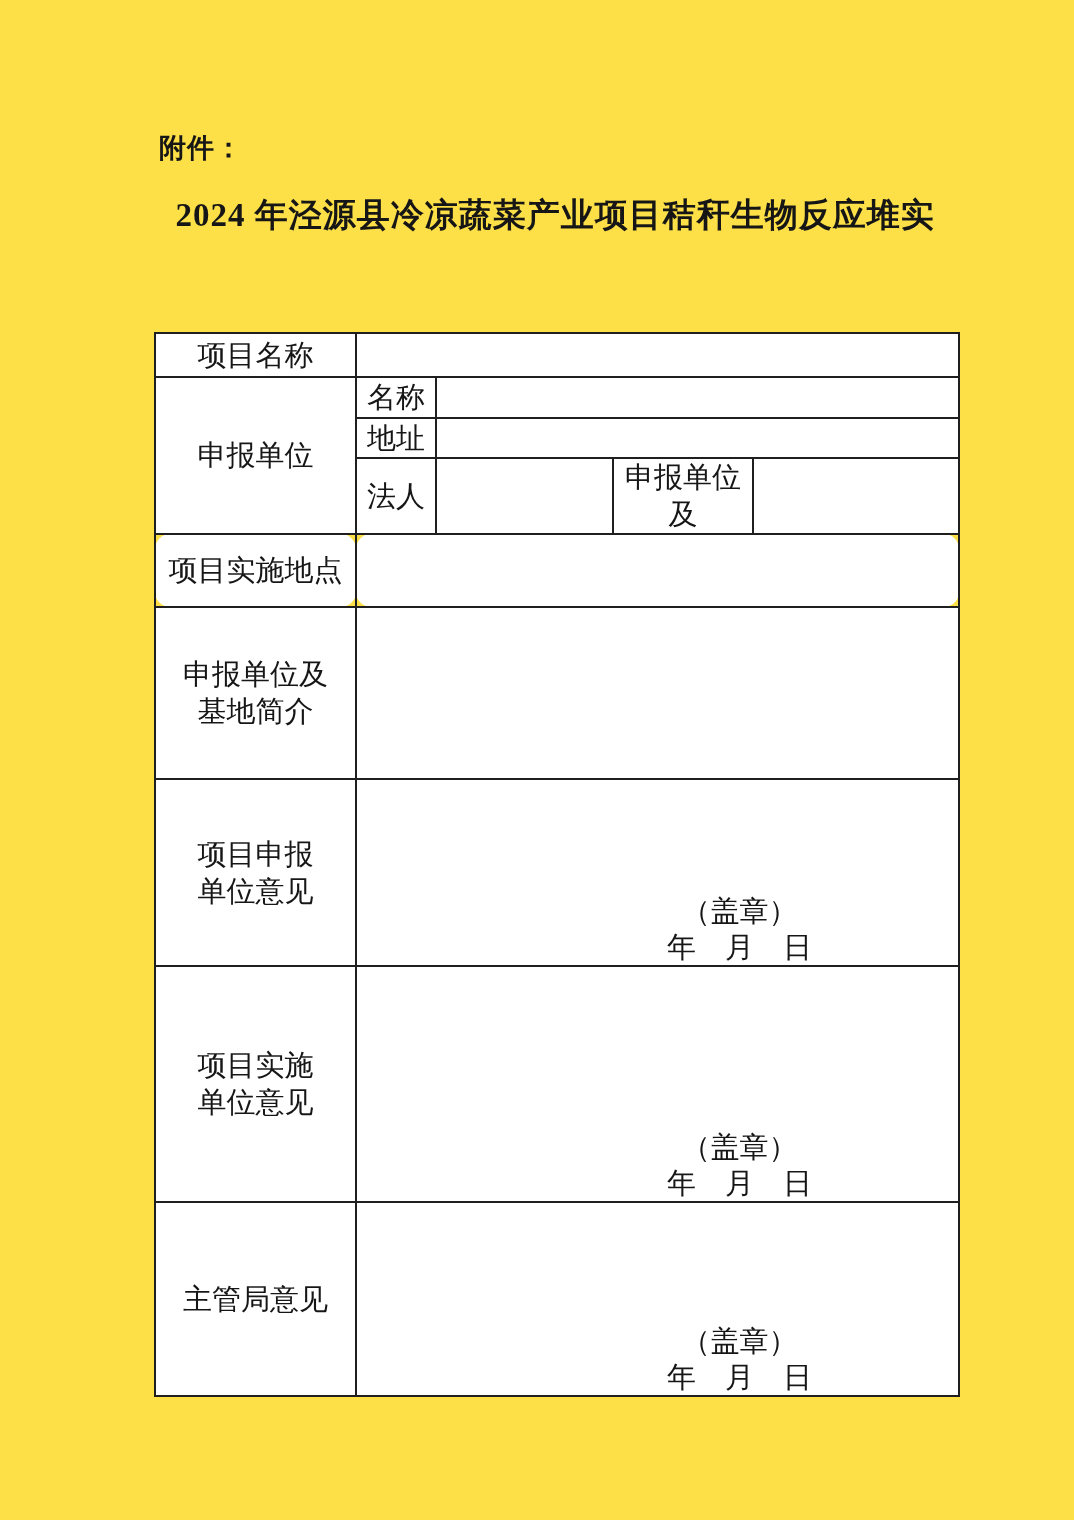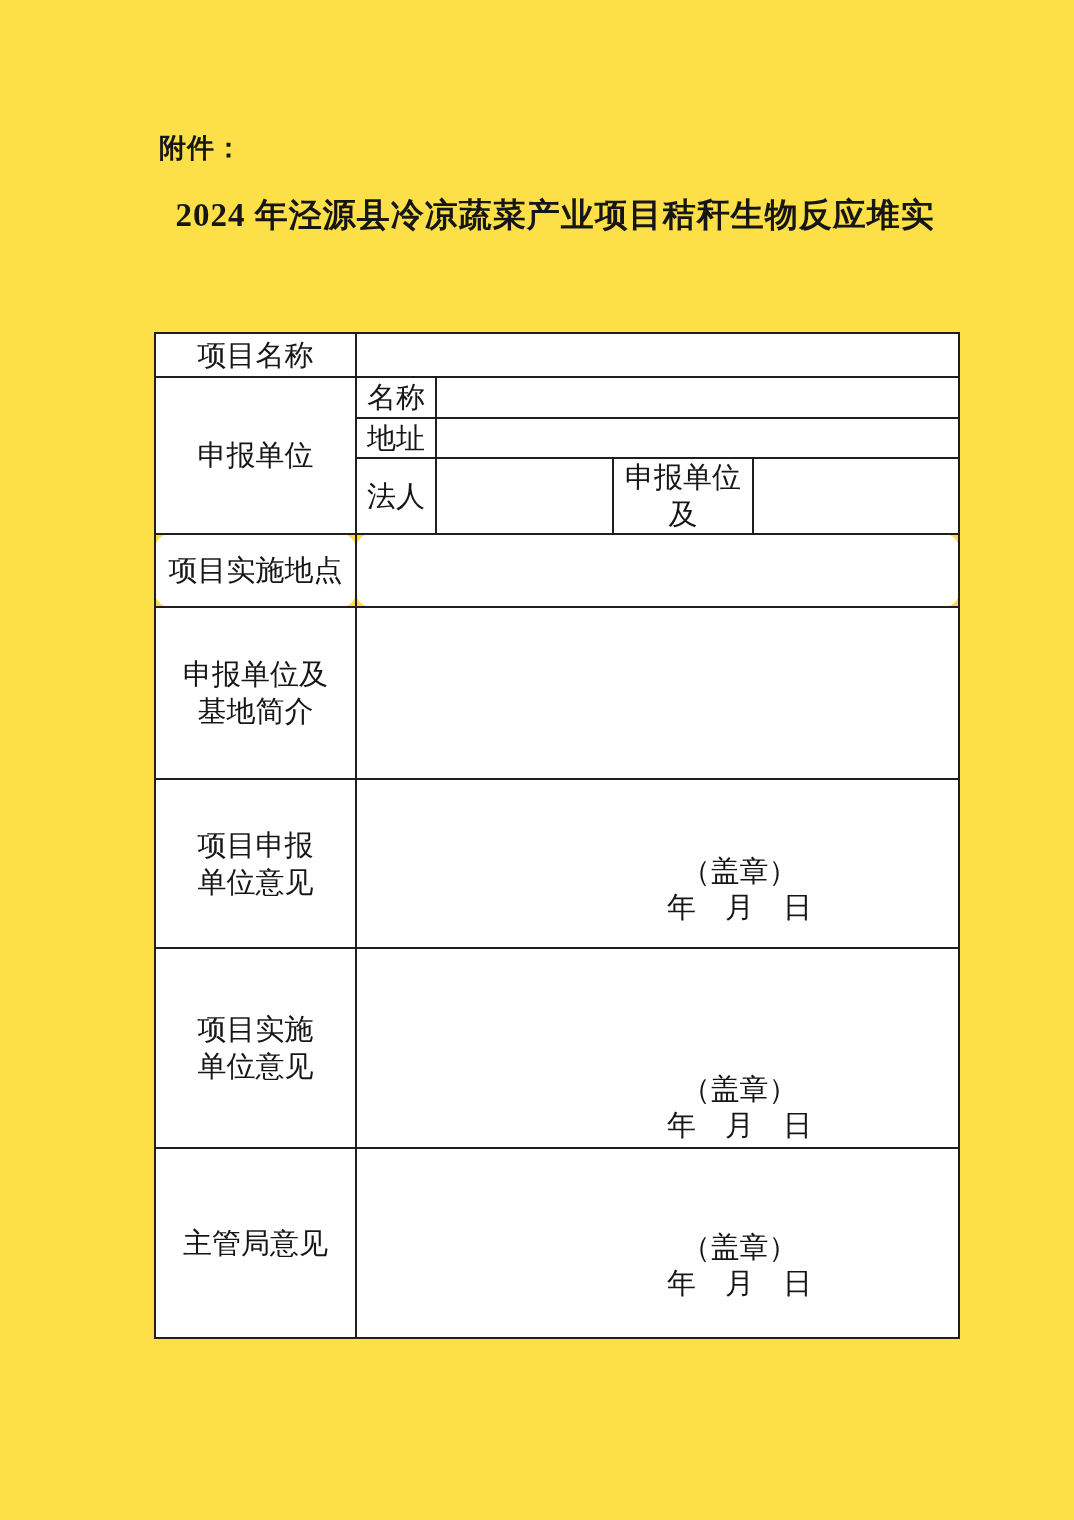--- a/index.html
+++ b/index.html
@@ -37,20 +37,21 @@
     vertical-align:middle;
     line-height:37px;
   }
   .label-cell .lbl-line { display:block; }
   .value-cell { vertical-align:middle; }
   .stamp-cell { vertical-align:top; }
   .stamp-block {
     position:relative; left:82px;
     text-align:center;
     line-height:36px;
+    margin-top:40px;
   }
   .stamp-line, .date-line { display:block; }
   tr.r1 td { height:42px; }
   tr.r2 td { height:39px; }
   tr.r3 td { height:38px;margin-left:19px; }
   tr.r4 td { height:41px; }
   tr.r5 td { height:71px;border-radius:15px; }
   tr.r6 td { height:170px; }
   tr.r7 td { height:167px; }
   tr.r8 td { height:198px; }

